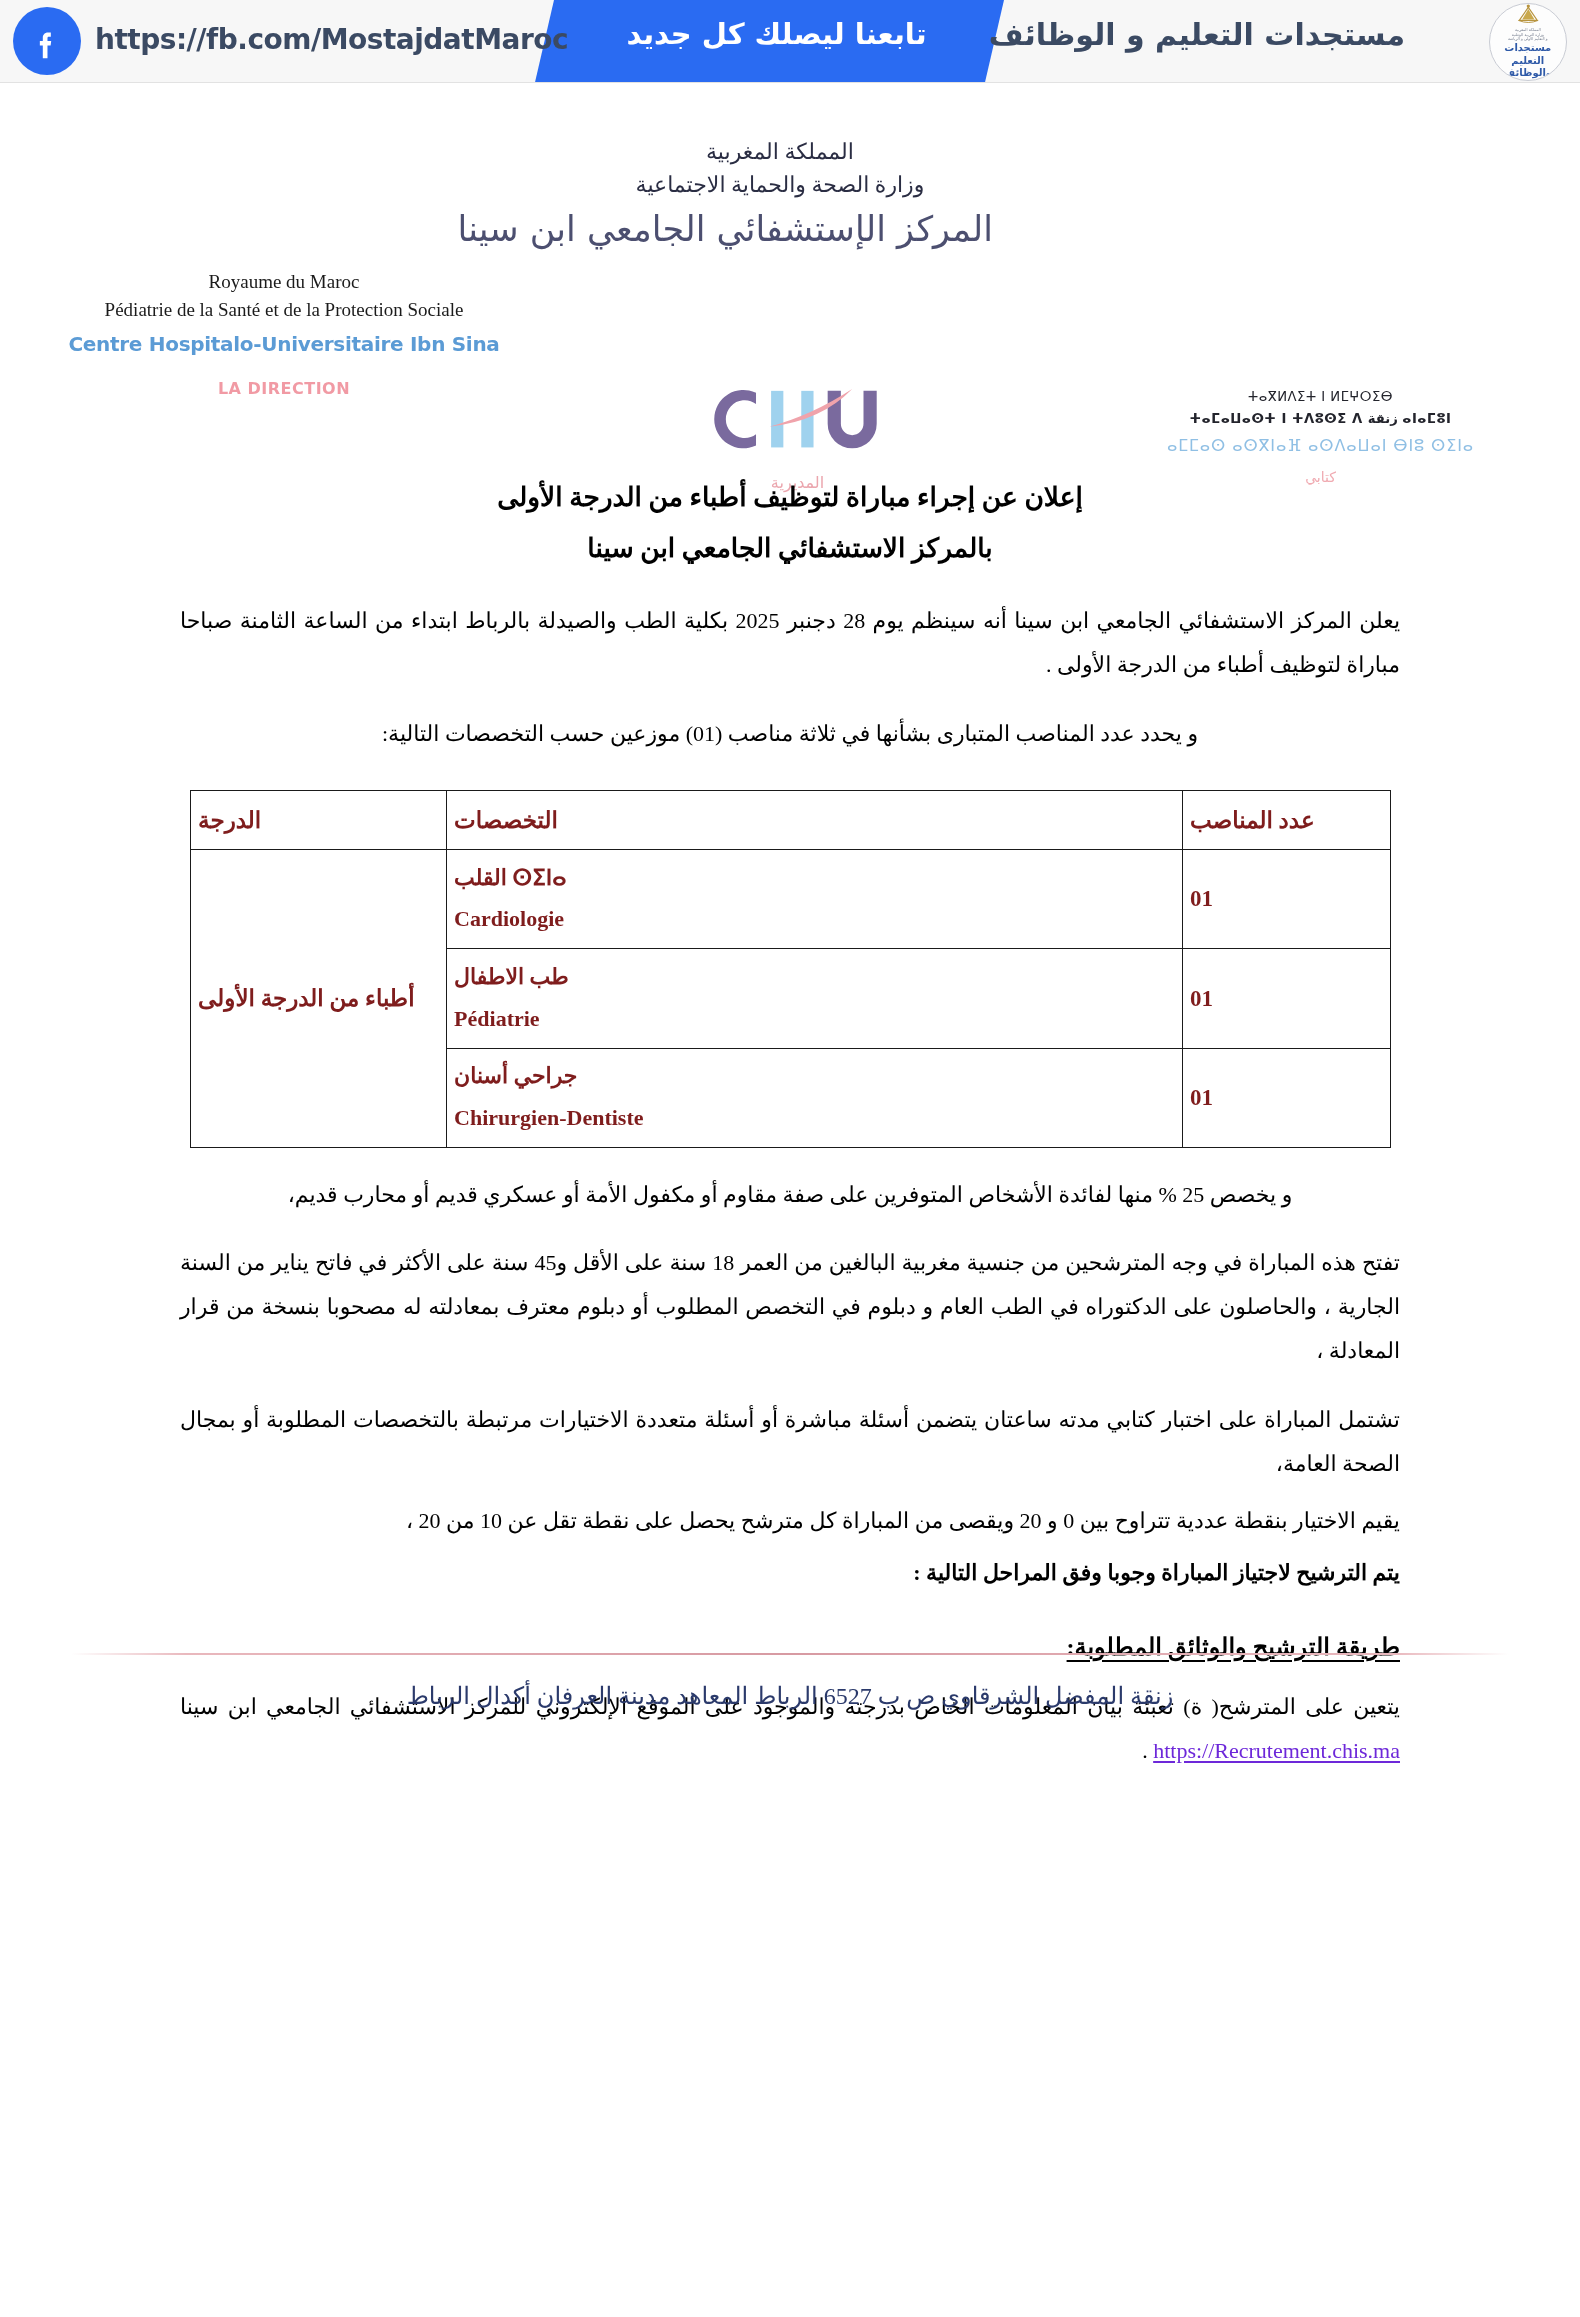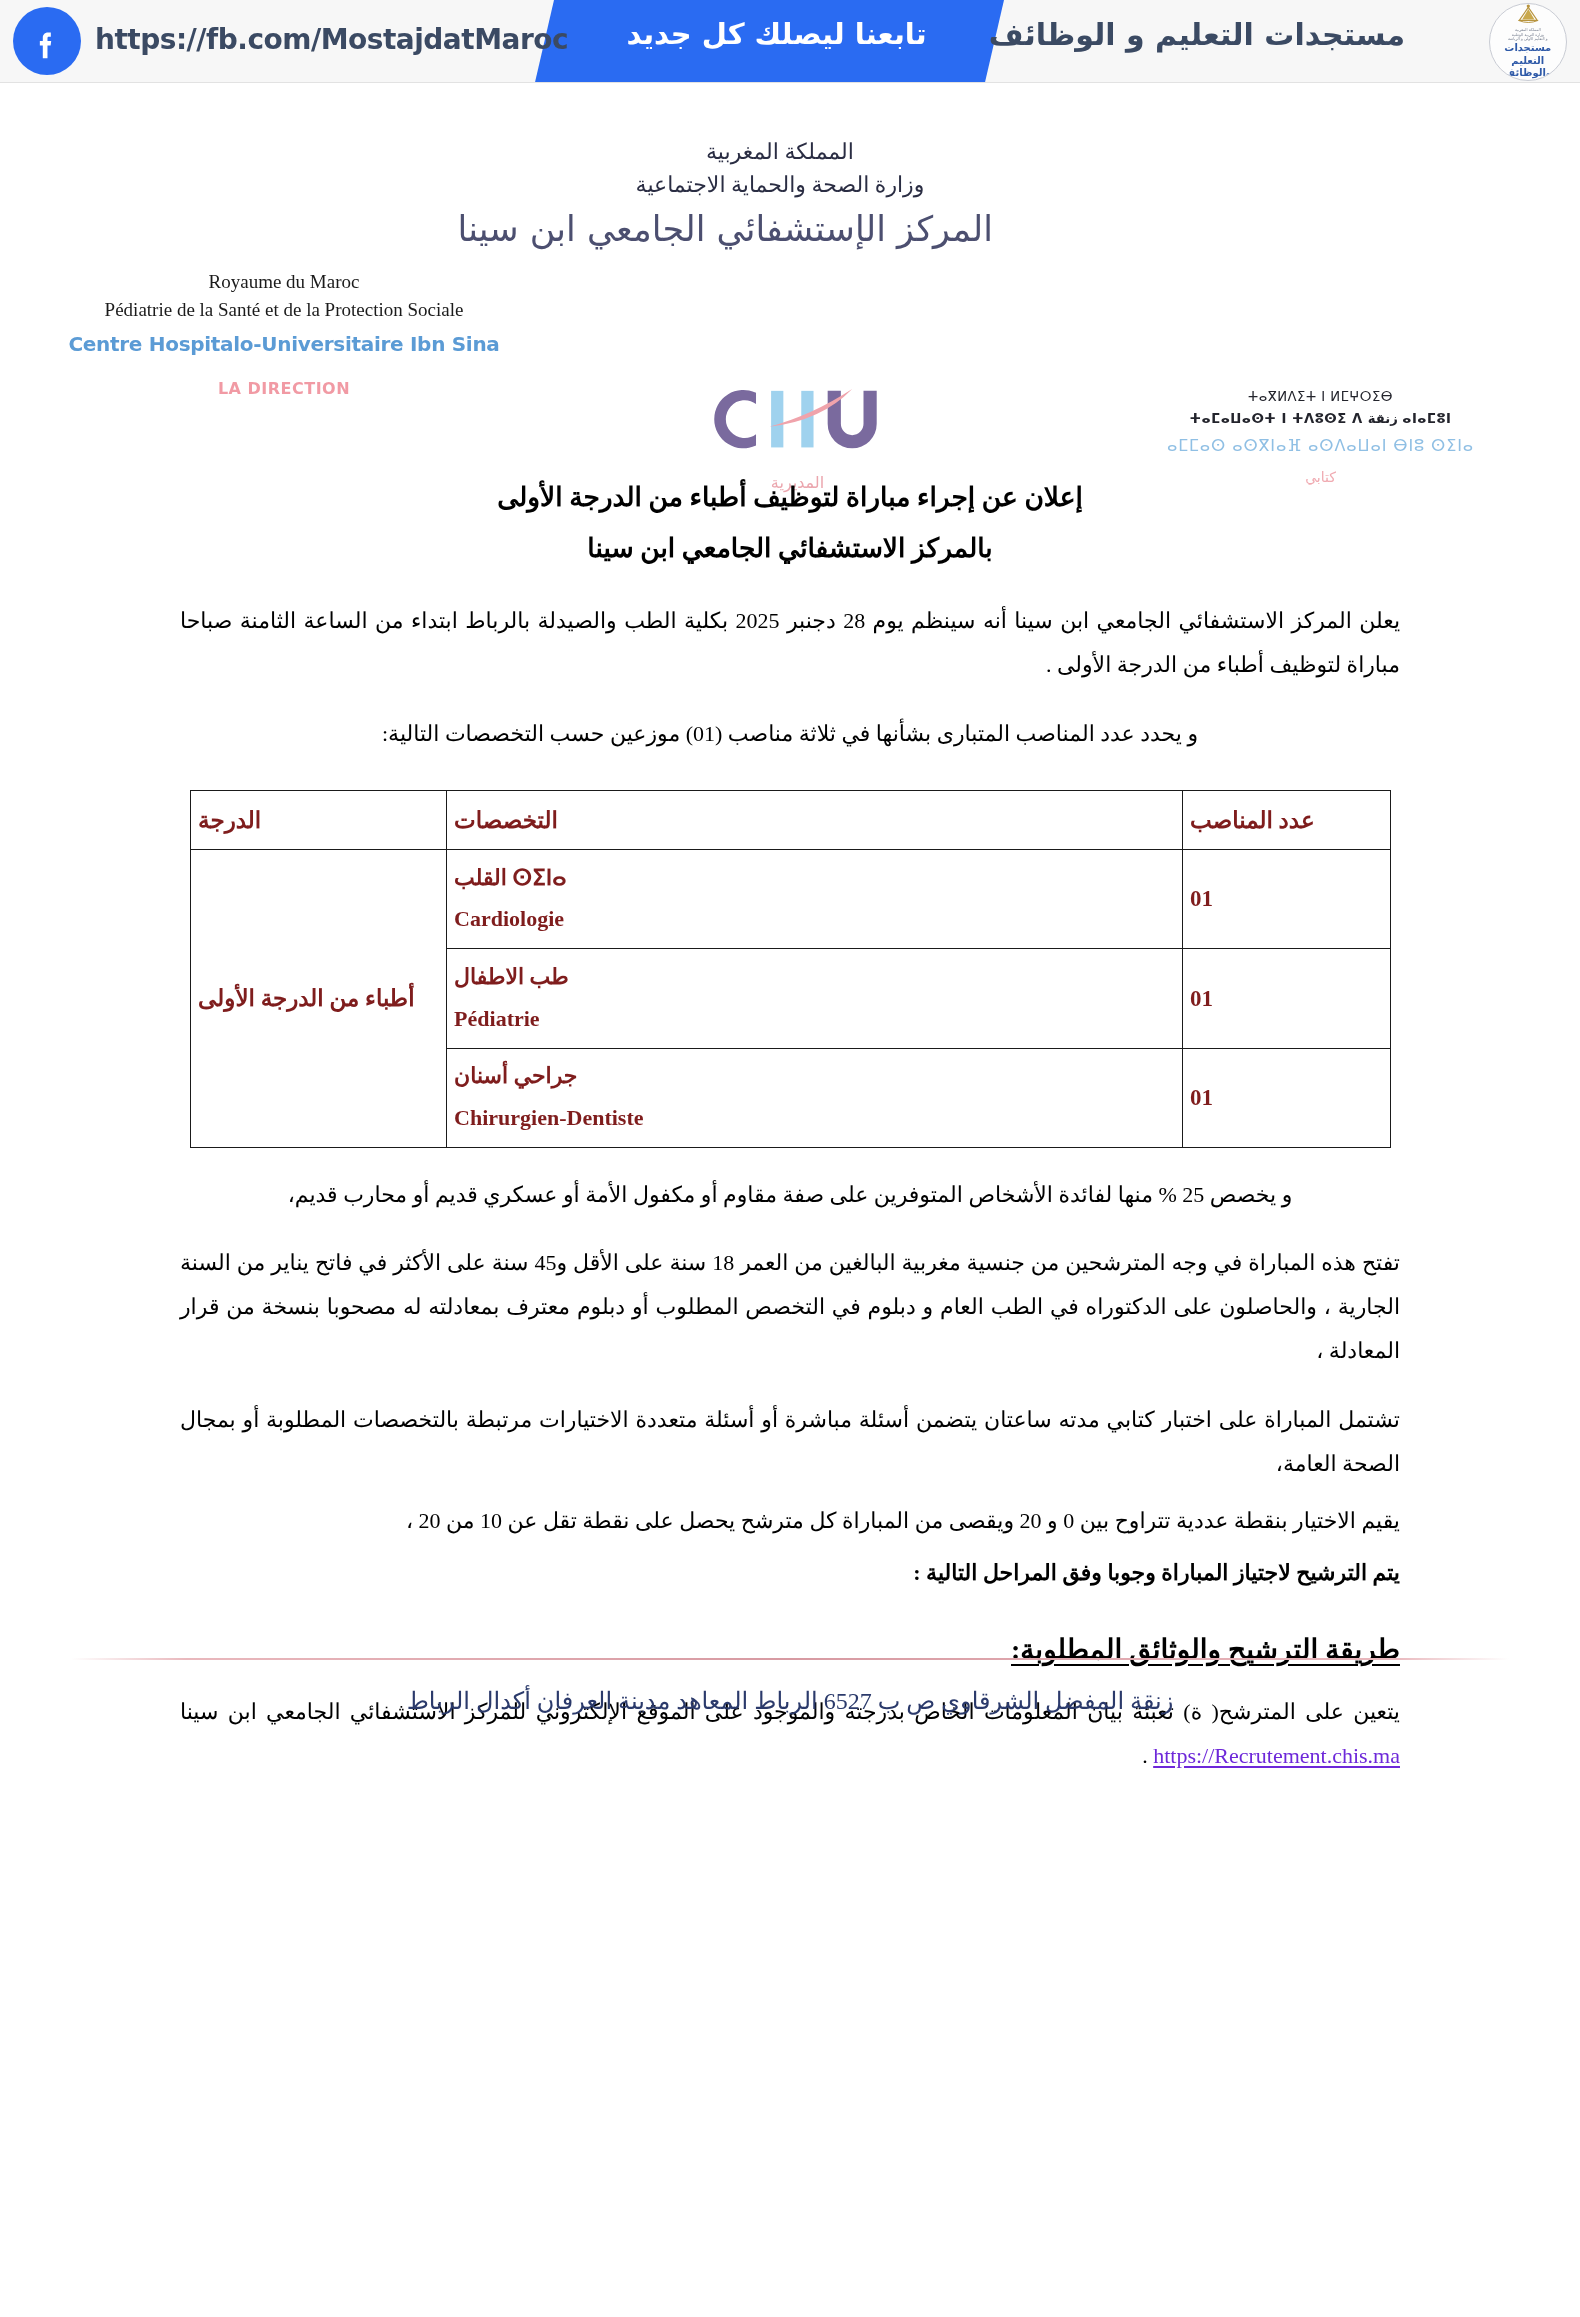--- a/index.html
+++ b/index.html
@@ -293,21 +293,21 @@
     font-family: "Liberation Serif", serif;
     font-size: 22px;
     font-weight: 700;
     direction: ltr;
     line-height: 1.75;
     margin-top: 5.7px;
   }
 
   .underline-head {
     font-family: "Liberation Serif", serif;
-    font-size: 28px;
+    font-size: 24px;
     font-weight: 700;
     text-decoration: underline;
     text-underline-offset: 4.7px;
     margin-top: 38px;
     text-align: right;
   }
 
   .link {
     direction: ltr;
     display: inline-block;

